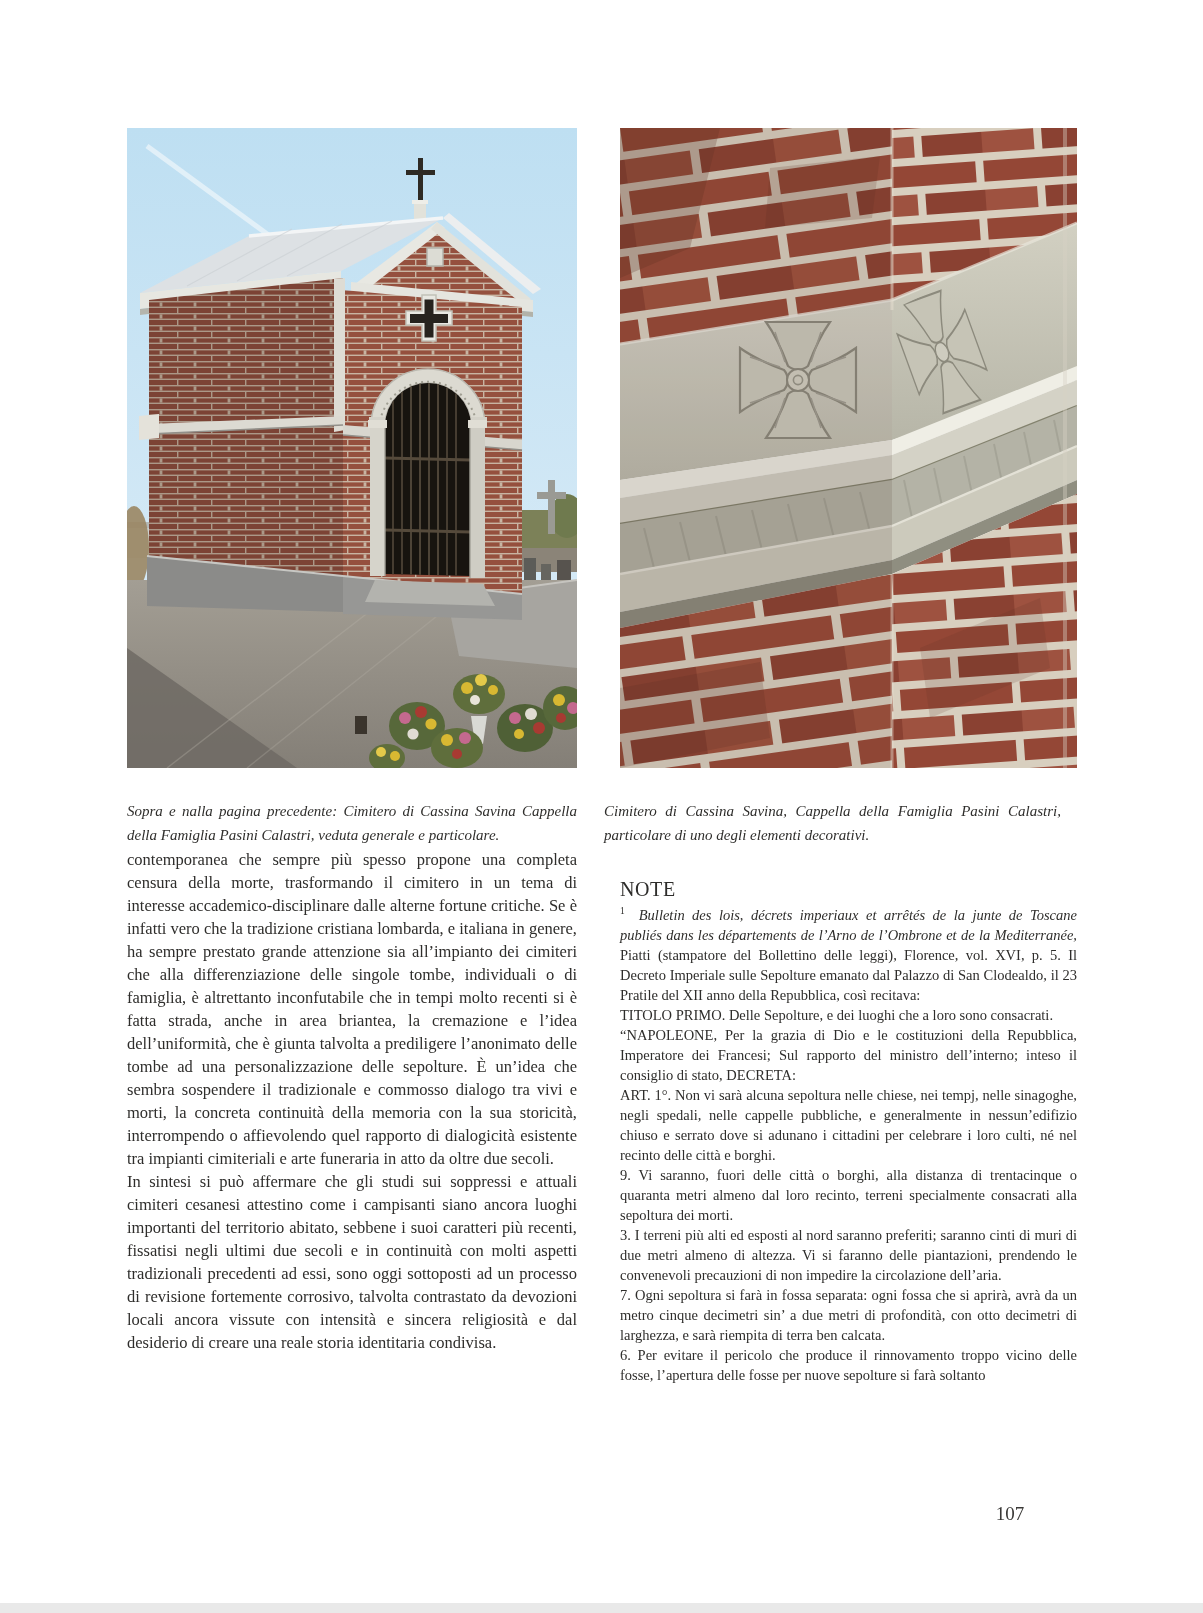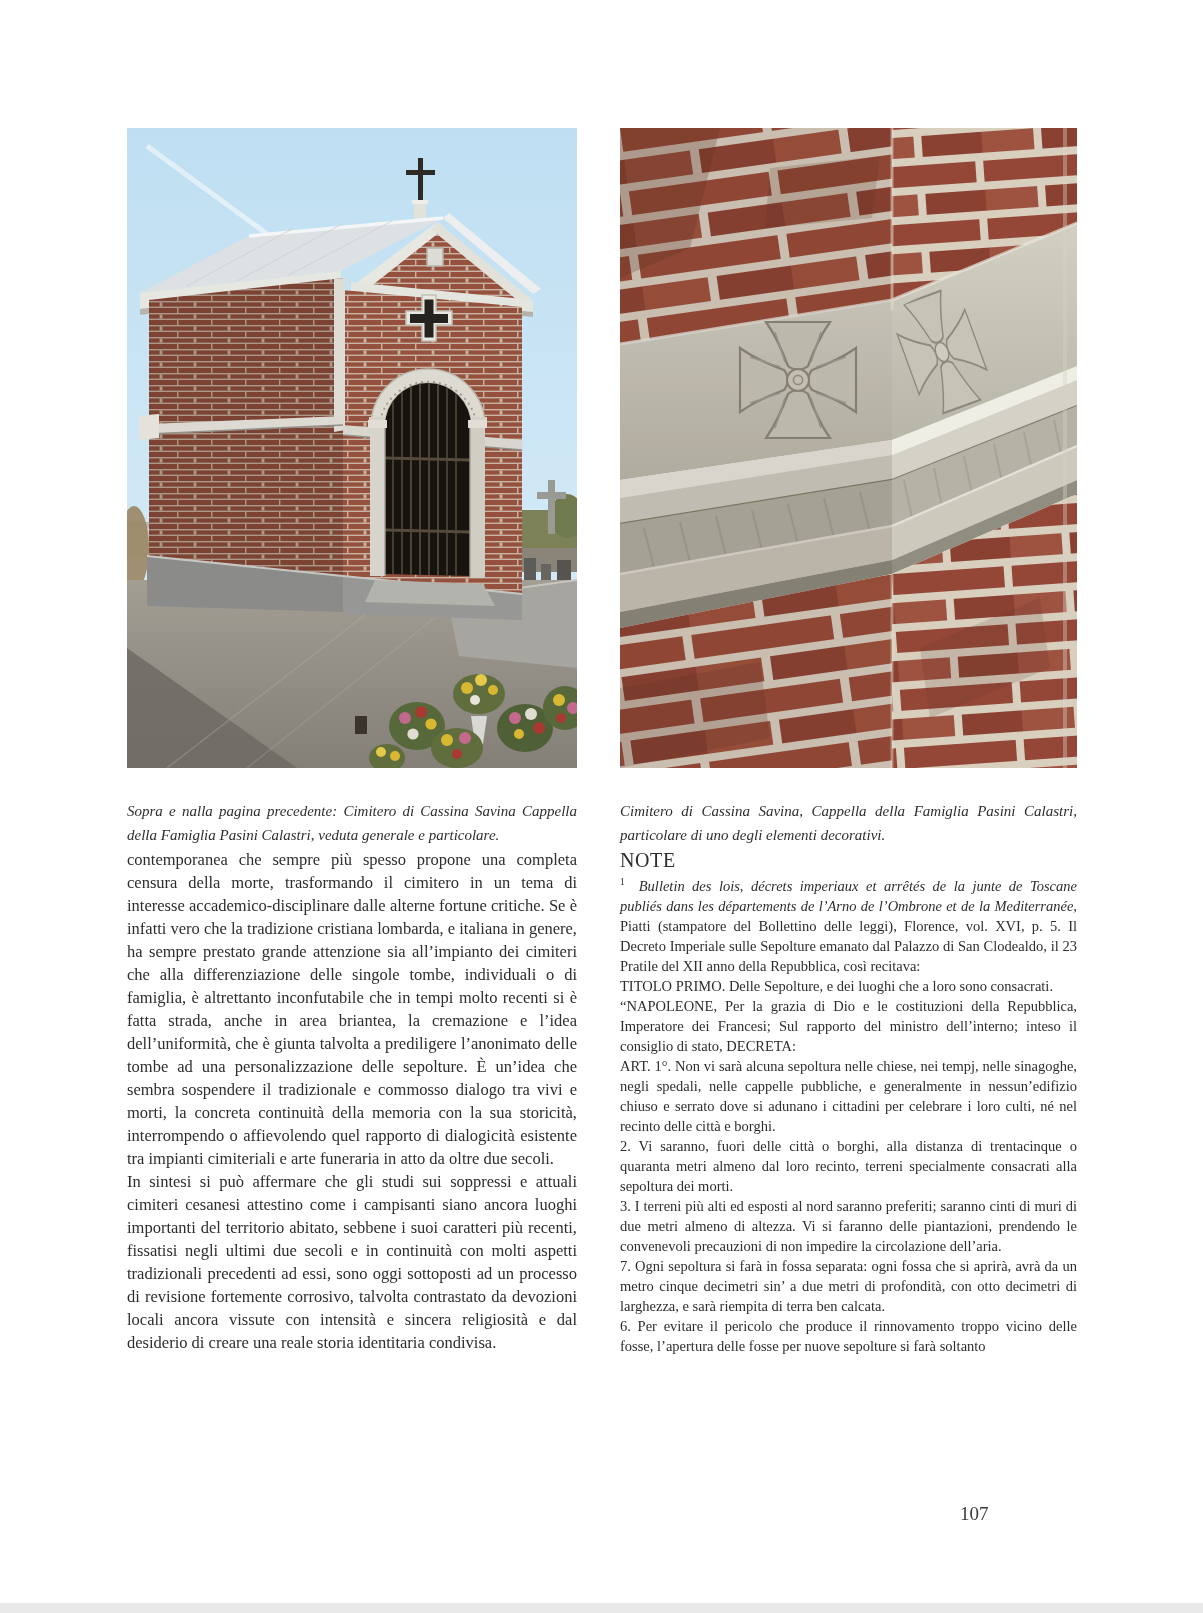--- a/index.html
+++ b/index.html
@@ -15,42 +15,42 @@
   .photo svg{display:block;}
   .photo-left{left:127px;top:128px;width:450px;height:640px;}
   .photo-right{left:620px;top:128px;width:457px;height:640px;}
 
   .caption{
     position:absolute;top:799px;margin:0;
     font-style:italic;font-size:15px;line-height:24px;
     text-align:justify;color:#2f2e2c;
   }
   .caption-left{left:127px;width:450px;}
-  .caption-right{left:620px;width:457px;}
+  .caption-right{left:604px;width:457px;}
 
   .col{position:absolute;top:848px;}
   .col-left{left:127px;width:450px;font-size:16.5px;line-height:23px;}
-  .col-right{left:620px;width:457px;font-size:14.5px;line-height:20px;}
+  .col-right{left:620px;width:457px;font-size:14.5px;line-height:20px;margin-top:29px;}
   .col p{margin:0;text-align:justify;}
   .col-left p + p{margin-top:0;}
 
   .notes-heading{
     margin:0 0 4px 0;
     font-size:20px;font-weight:normal;
     letter-spacing:0.6px;line-height:24px;color:#2e2d2b;
   }
   .note sup{
     font-size:9.5px;line-height:0;vertical-align:super;
     margin-right:14px;
   }
   .note .it{font-style:italic;}
 
   .pagenum{
     position:absolute;left:960px;top:1503px;width:100px;
-    text-align:left;font-size:19px;color:#3a3937;
+    text-align:center;font-size:19px;color:#3a3937;
   }
 </style>
 </head>
 <body>
 
 <div class="page">
 
   <figure class="photo photo-left">
     <svg width="450" height="640" viewBox="0 0 450 640">
       <defs>
@@ -334,21 +334,21 @@
     <p>contemporanea che sempre più spesso propone una completa censura della morte, trasformando il cimitero in un tema di interesse accademico-disciplinare dalle alterne fortune critiche. Se è infatti vero che la tradizione cristiana lombarda, e italiana in genere, ha sempre prestato grande attenzione sia all’impianto dei cimiteri che alla differenziazione delle singole tombe, individuali o di famiglia, è altrettanto inconfutabile che in tempi molto recenti si è fatta strada, anche in area briantea, la cremazione e l’idea dell’uniformità, che è giunta talvolta a prediligere l’anonimato delle tombe ad una personalizzazione delle sepolture. È un’idea che sembra sospendere il tradizionale e commosso dialogo tra vivi e morti, la concreta continuità della memoria con la sua storicità, interrompendo o affievolendo quel rapporto di dialogicità esistente tra impianti cimiteriali e arte funeraria in atto da oltre due secoli.</p>
     <p>In sintesi si può affermare che gli studi sui soppressi e attuali cimiteri cesanesi attestino come i campisanti siano ancora luoghi importanti del territorio abitato, sebbene i suoi caratteri più recenti, fissatisi negli ultimi due secoli e in continuità con molti aspetti tradizionali precedenti ad essi, sono oggi sottoposti ad un processo di revisione fortemente corrosivo, talvolta contrastato da devozioni locali ancora vissute con intensità e sincera religiosità e dal desiderio di creare una reale storia identitaria condivisa.</p>
   </div>
 
   <div class="col col-right">
     <h2 class="notes-heading">NOTE</h2>
     <p class="note"><sup>1</sup><span class="it">Bulletin des lois, décrets imperiaux et arrêtés de la junte de Toscane publiés dans les départements de l’Arno de l’Ombrone et de la Mediterranée,</span><span> Piatti (stampatore del Bollettino delle leggi), Florence, vol. XVI, p. 5. Il Decreto Imperiale sulle Sepolture emanato dal Palazzo di San Clodealdo, il 23 Pratile del XII anno della Repubblica, così recitava:</span></p>
     <p class="note">TITOLO PRIMO. Delle Sepolture, e dei luoghi che a loro sono consacrati.</p>
     <p class="note">“NAPOLEONE, Per la grazia di Dio e le costituzioni della Repubblica, Imperatore dei Francesi; Sul rapporto del ministro dell’interno; inteso il consiglio di stato, DECRETA:</p>
     <p class="note">ART. 1°. Non vi sarà alcuna sepoltura nelle chiese, nei tempj, nelle sinagoghe, negli spedali, nelle cappelle pubbliche, e generalmente in nessun’edifizio chiuso e serrato dove si adunano i cittadini per celebrare i loro culti, né nel recinto delle città e borghi.</p>
-    <p class="note">2. Vi saranno, fuori delle città o borghi, alla distanza di trentacinque o quaranta metri almeno dal loro recinto, terreni specialmente consacrati alla sepoltura dei morti.</p>
+    <p class="note">9. Vi saranno, fuori delle città o borghi, alla distanza di trentacinque o quaranta metri almeno dal loro recinto, terreni specialmente consacrati alla sepoltura dei morti.</p>
     <p class="note">3.  I terreni più alti ed esposti al nord saranno preferiti; saranno cinti di muri di due metri almeno di altezza. Vi si faranno delle piantazioni, prendendo le convenevoli precauzioni di non impedire la circolazione dell’aria.</p>
     <p class="note">7. Ogni sepoltura si farà in fossa separata: ogni fossa che si aprirà, avrà da un metro cinque decimetri sin’ a due metri di profondità, con otto decimetri di larghezza, e sarà riempita di terra ben calcata.</p>
     <p class="note">6.  Per evitare il pericolo che produce il rinnovamento troppo vicino delle fosse, l’apertura delle fosse per nuove sepolture si farà soltanto</p>
   </div>
 
   <div class="pagenum">107</div>
 
 </div>
 
 </body></html>

